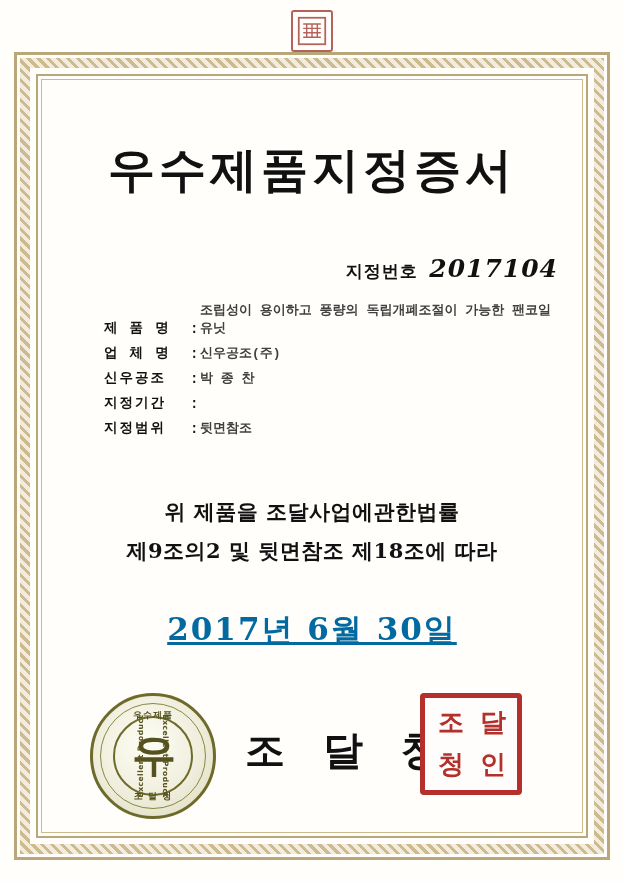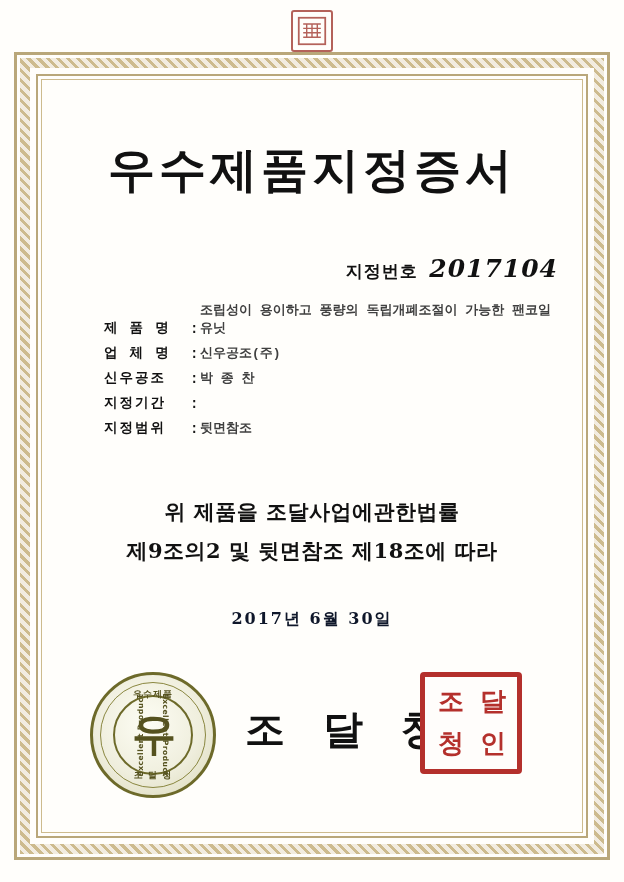--- a/index.html
+++ b/index.html
@@ -173,24 +173,25 @@
     line-height: 1.85;
     color: #111;
     letter-spacing: 0.5px;
   }
   .statement div { white-space: nowrap; }
 
   .cert-date {
     margin-top: 38px;
     text-align: center;
     font-family: "DejaVu Serif", "Liberation Serif", serif;
-    font-size: 16px;
+    font-size: 31px;
     font-weight: bold;
     letter-spacing: 2px;
-    color: #0f172a;
+    color: #0369a1;
+    text-decoration: underline;
   }
 
   
   .issuer-row {
     position: relative;
     margin-top: 30px;
     height: 140px;
   }
 
   .gold-seal {

